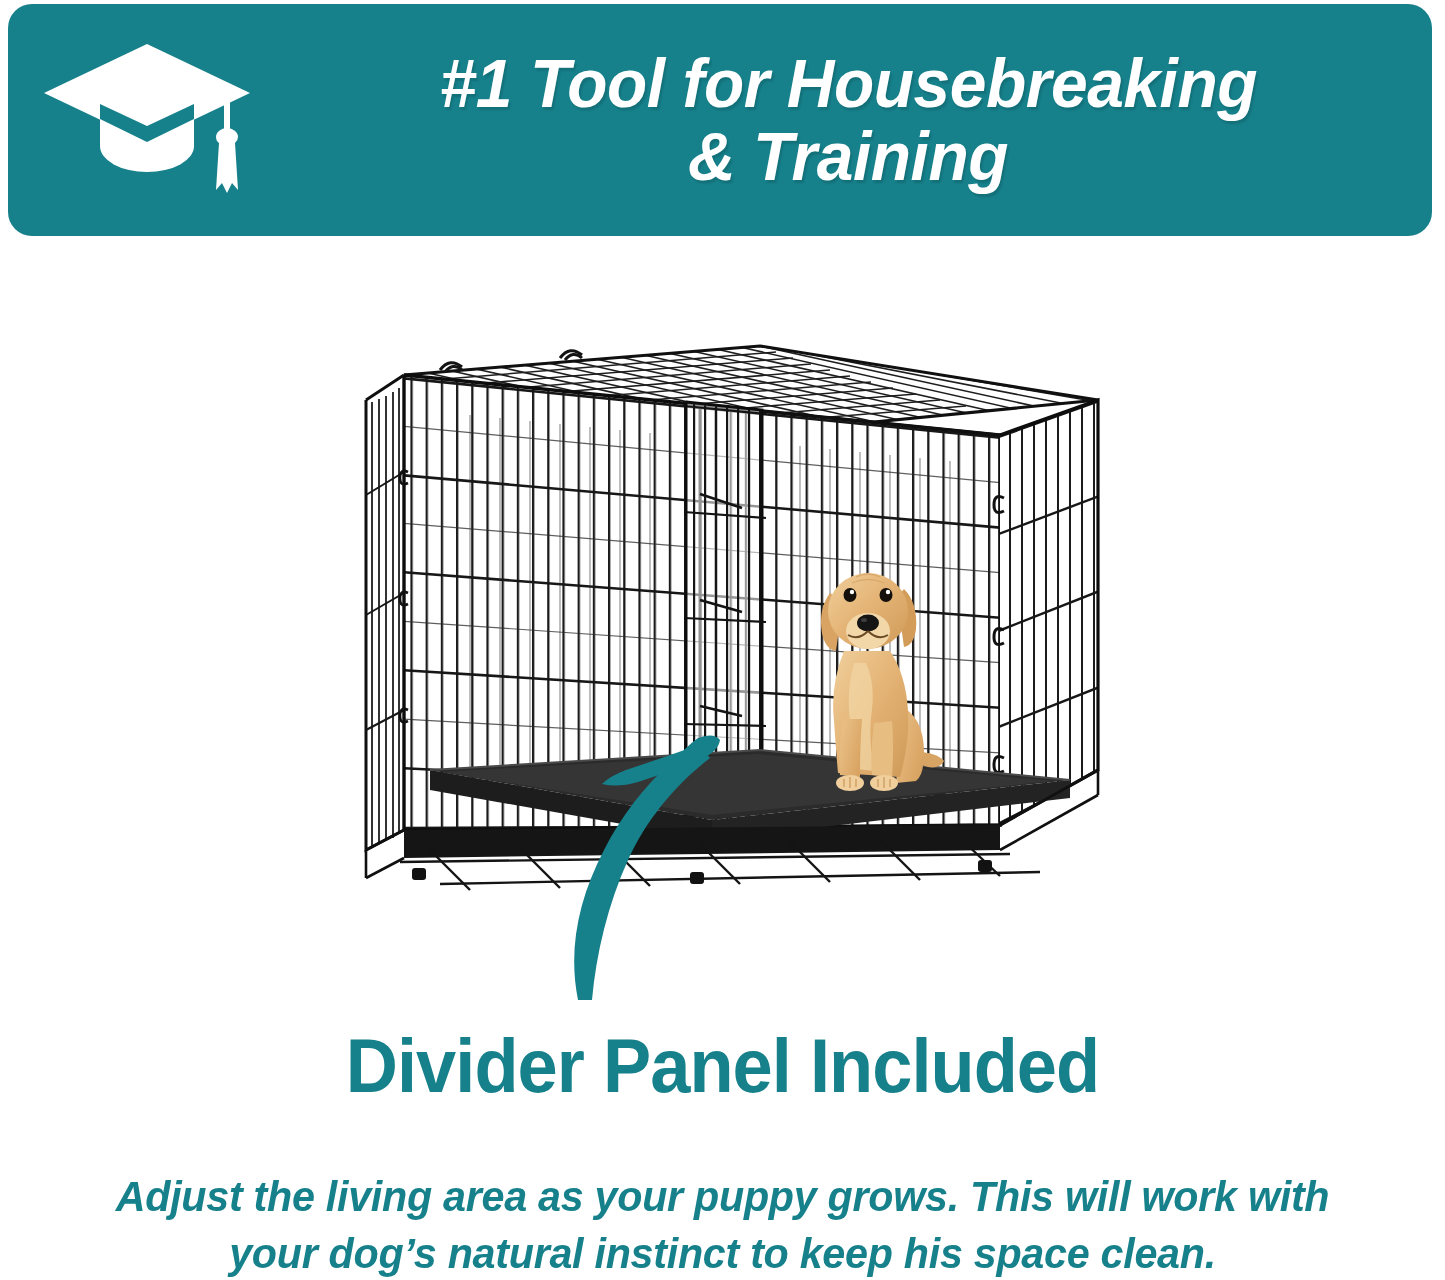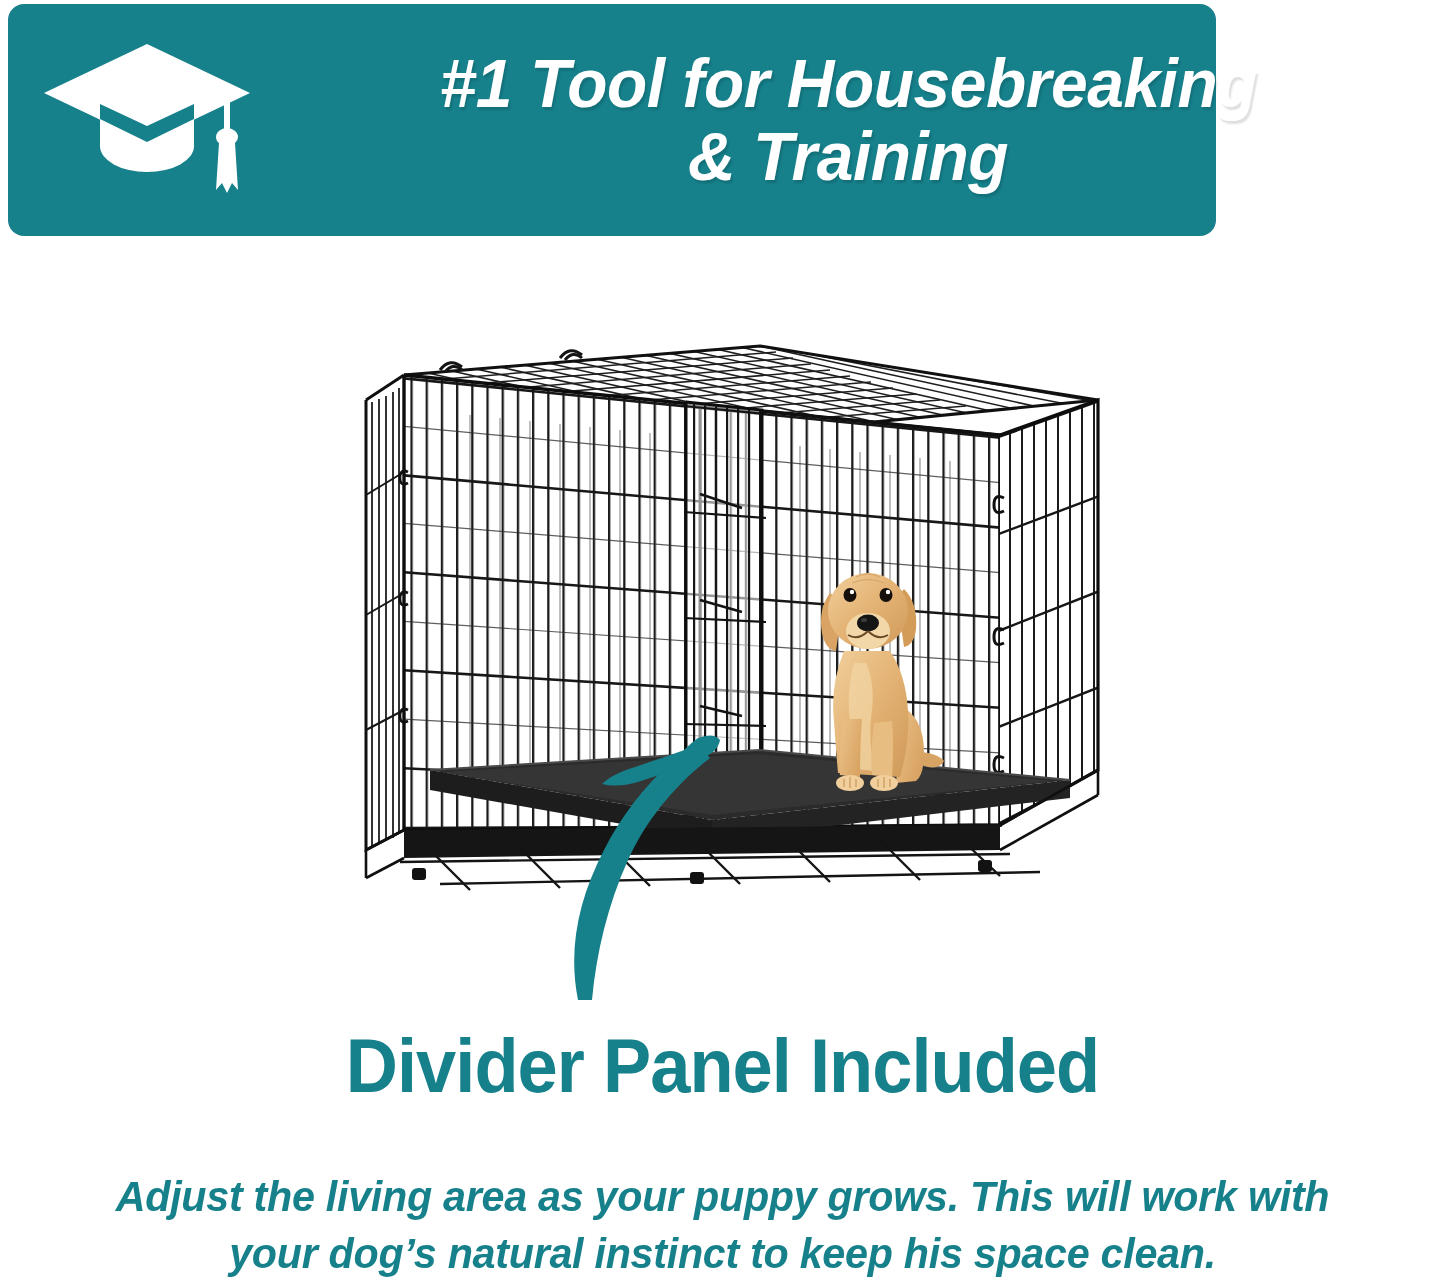--- a/index.html
+++ b/index.html
@@ -14,24 +14,24 @@
     overflow: hidden;
     font-family: "Liberation Sans", sans-serif;
     -webkit-font-smoothing: antialiased;
   }
 
   
   #banner {
     position: absolute;
     left: 8px;
     top: 4px;
-    width: 1208px;
+    width: 1424px;
     height: 232px;
     background: #16818b;
-    border-radius: 16px;
+    border-radius: 24px;
     box-sizing: border-box;
   }
   #cap-icon {
     position: absolute;
     left: 30px;
     top: 34px;
     width: 230px;
     height: 165px;
   }
   #banner-text {

